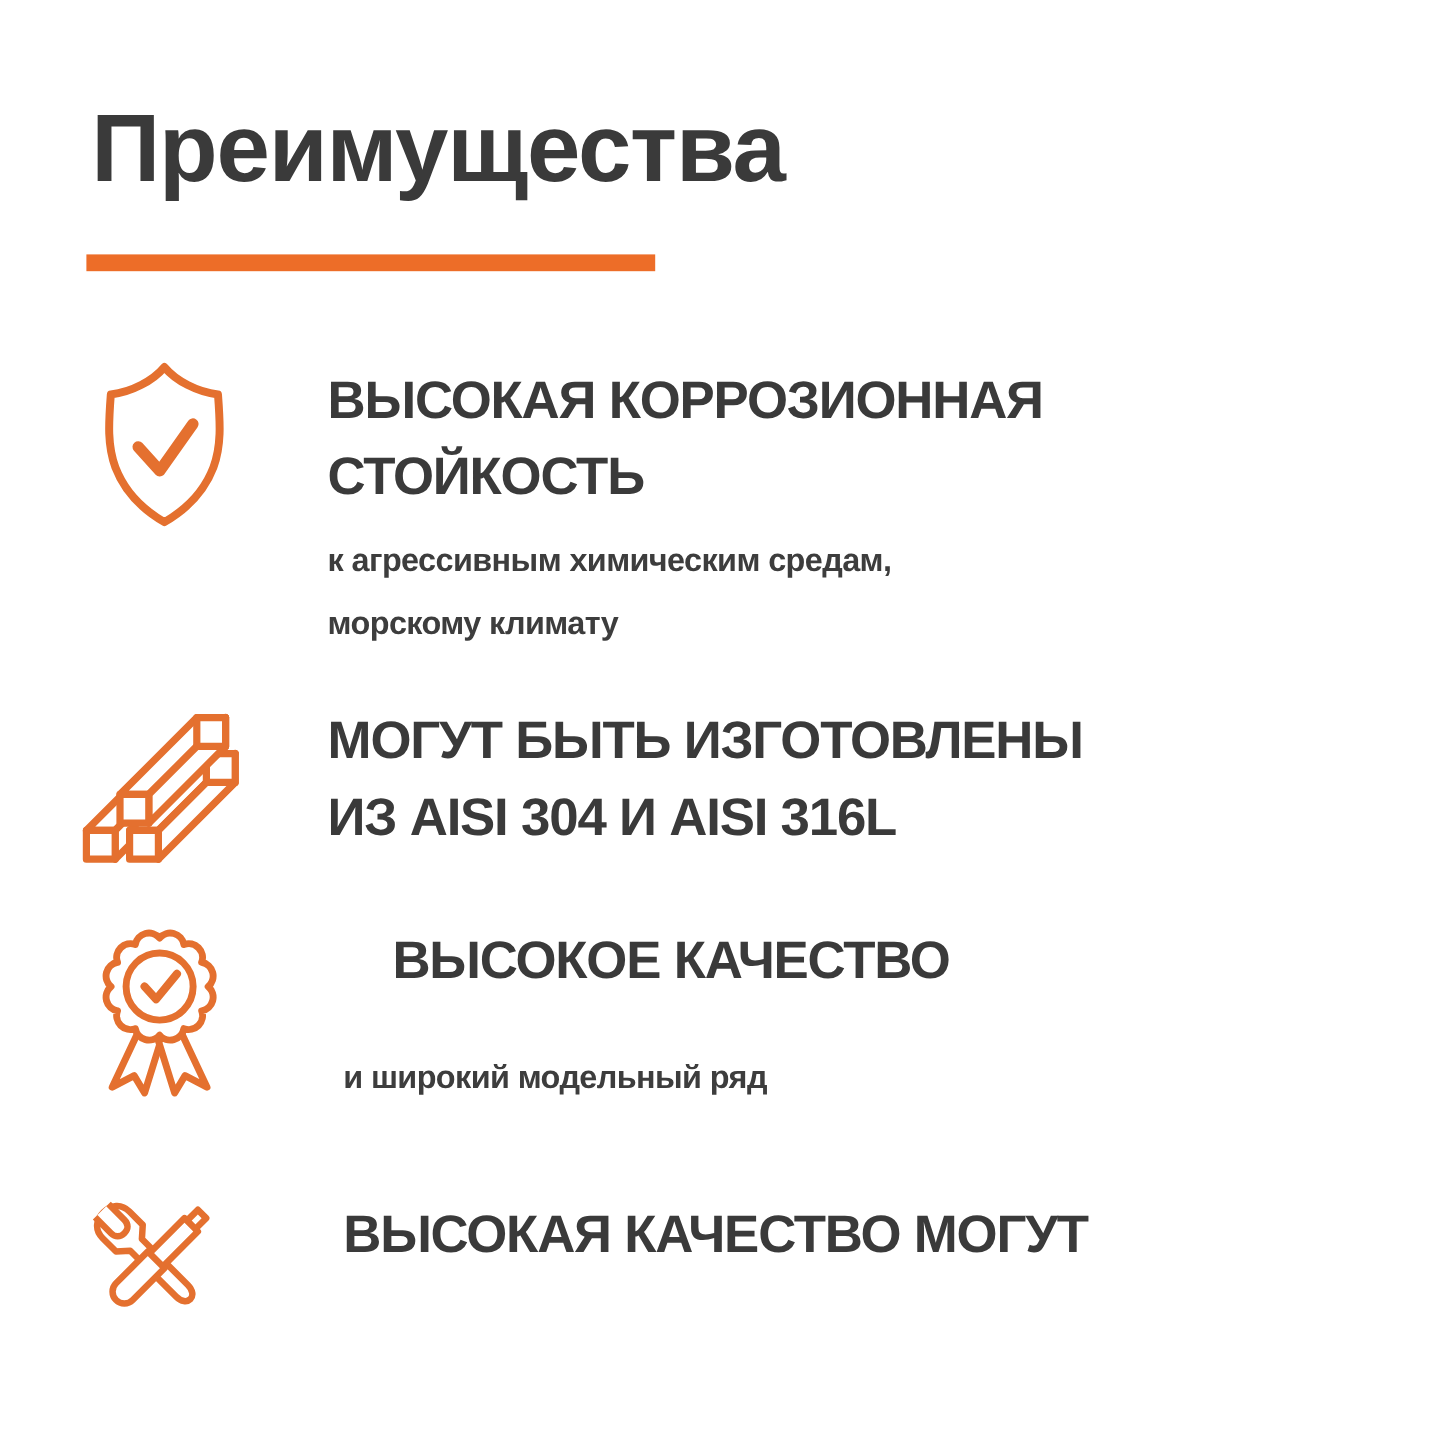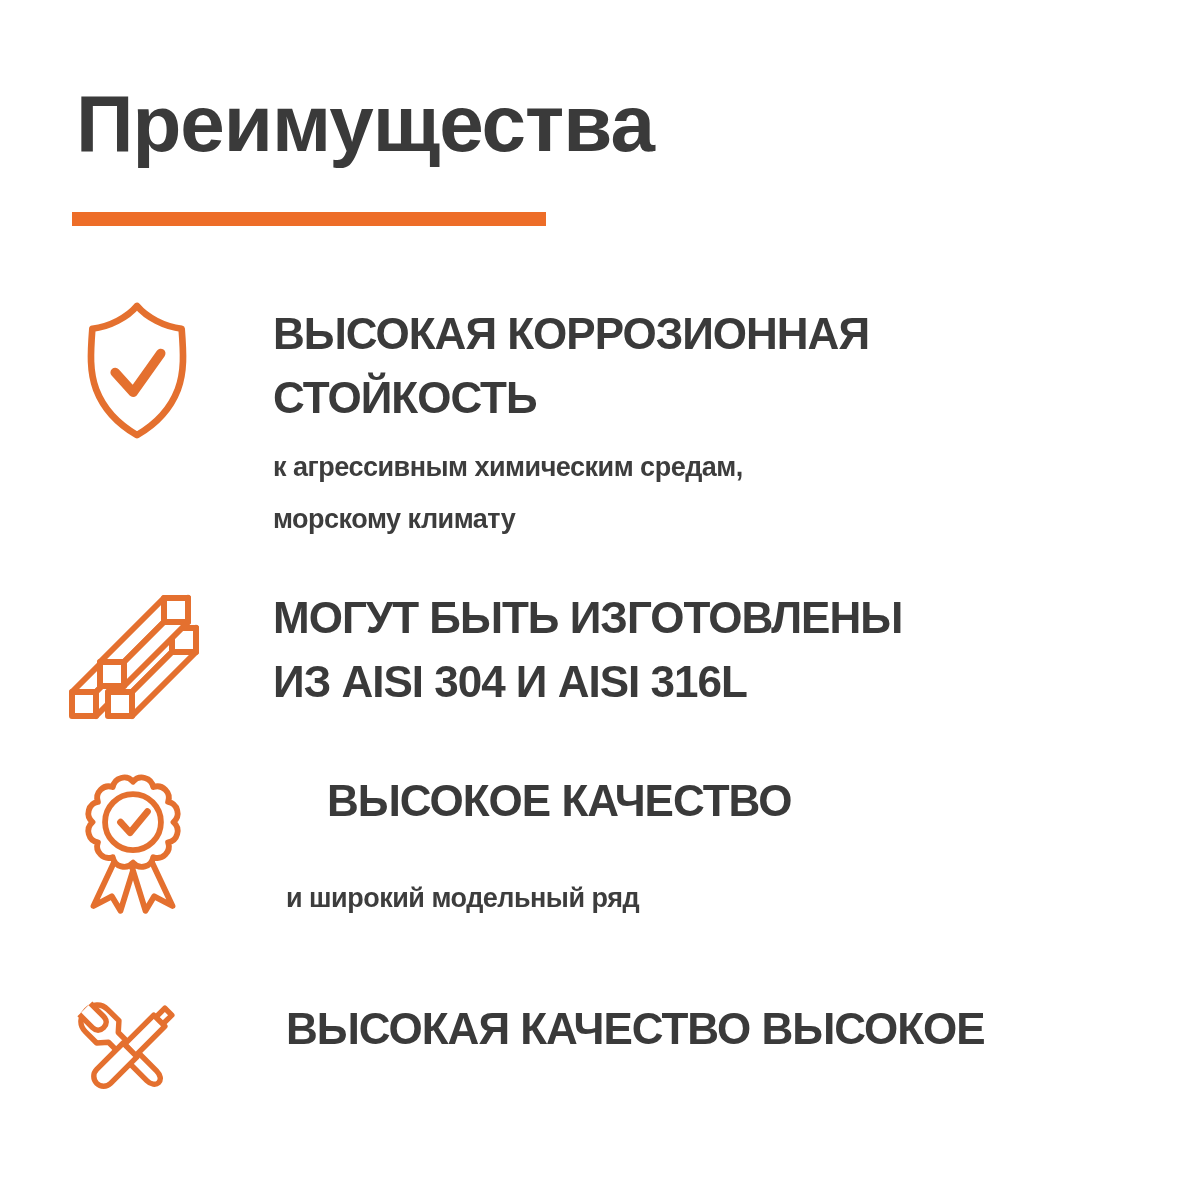--- a/index.html
+++ b/index.html
@@ -115,16 +115,16 @@
       <path d="M54 0 L54 19 C54 24 57 27 62 27 C67 27 70 24 70 19 L70 0"></path>
     </g>
 
     <g transform="rotate(45 62 62)" fill="#fff" stroke="currentColor" stroke-width="5.5" stroke-linejoin="round">
       <path d="M57 4 h10 v13 h-10 Z"></path>
       <path d="M54 17 h16 v42 h-16 Z"></path>
       <path d="M52 59 h20 v38 a10 10 0 0 1 -10 10 a10 10 0 0 1 -10 -10 Z"></path>
     </g>
   </svg>
   <h2 class="abs item-title" style="left:286px;top:997px;">
-    <span class="ln">ВЫСОКАЯ КАЧЕСТВО ВЫСОКОЕ</span>
+    <span class="ln">ВЫСОКАЯ КАЧЕСТВО МОГУТ</span>
   </h2>
 
 </div>
 
 </body></html>

